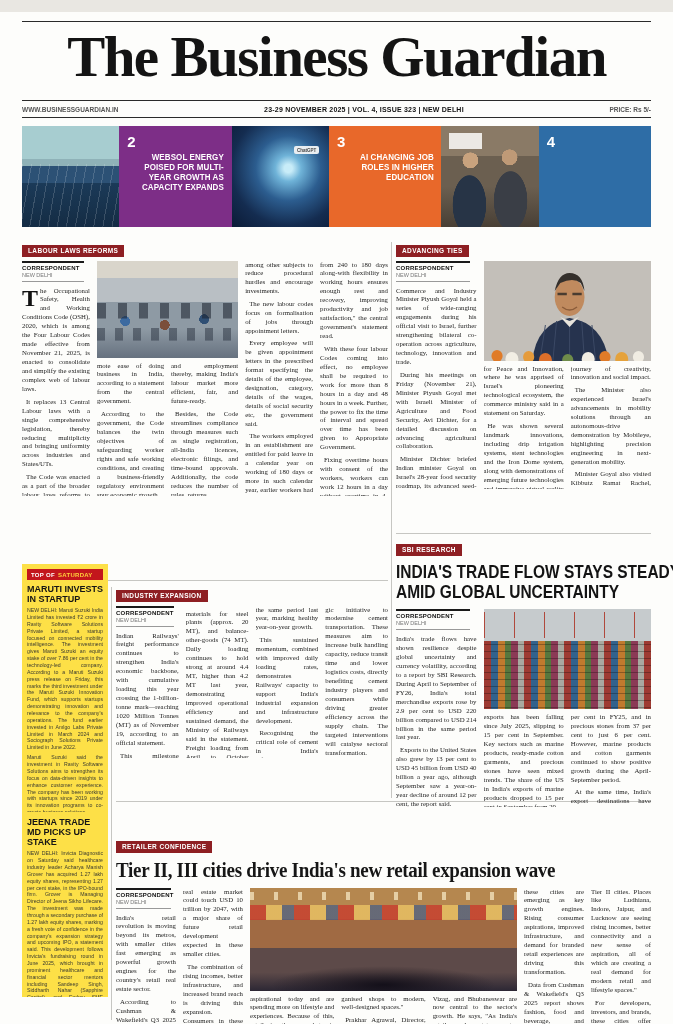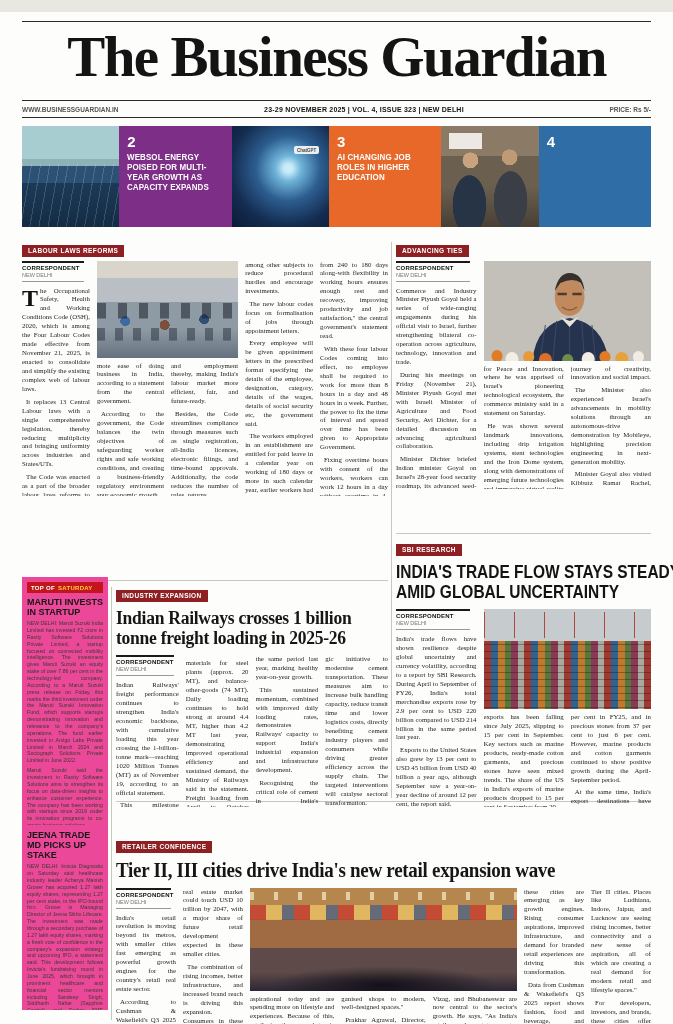--- a/index.html
+++ b/index.html
@@ -12,21 +12,21 @@
     display:flex;align-items:center;justify-content:space-between;font:700 6.5px "Liberation Sans",sans-serif;color:#555;}
   .infobar .issue{color:#111;font-size:7px;letter-spacing:.2px;}
   
   .teasers{position:absolute;left:22px;top:114px;width:629px;height:101px;display:flex;}
   .t-cell{flex:1;position:relative;overflow:hidden;}
   .t-box{color:#fff;padding:7px 7px 0 8px;box-sizing:border-box;}
   .t-box.purple{background:#7d2e87;}
   .t-box.orange{background:#e8682a;}
   .t-box.blue{background:#2e6da6;}
   .t-num{font:800 15px "Liberation Sans",sans-serif;margin-bottom:3px;}
-  .t-title{font:700 8.6px/1.15 "Liberation Sans",sans-serif;letter-spacing:.1px;}
+  .t-title{font:700 8.6px/1.15 "Liberation Sans",sans-serif;letter-spacing:.1px;text-align:right;}
   .t-title span{display:block;transform:scaleX(.93);transform-origin:0 0;width:107%;}
   
   .ph-solar{background:
     repeating-linear-gradient(100deg, rgba(255,255,255,.16) 0 1px, transparent 1px 9px) 0 100%/100% 62% no-repeat,
     linear-gradient(180deg,#a7cdd0 0 33%,#8fb2b8 33% 40%,#2c5175 40% 56%,#1b3a58 56%,#142c44 100%);}
   .ph-ai{background:radial-gradient(circle at 58% 42%, #c8ecf8 0 5%, #6fb3d8 16%, #2c5d8f 40%, #142c50 70%, #0b1b36 100%);}
   .chip{position:absolute;top:20%;right:10%;background:#e9eef1;color:#444;font:700 4.5px "Liberation Sans",sans-serif;padding:1.5px 3px;border-radius:2px;}
   .ph-traders{background:
     radial-gradient(circle 8px at 30% 34%, #c9a37e 97%, transparent),
     radial-gradient(ellipse 17px 30px at 29% 78%, #273446 97%, transparent),
@@ -73,21 +73,21 @@
     repeating-linear-gradient(180deg, rgba(0,0,0,.28) 0 1px, rgba(0,0,0,0) 1px 7px),
     repeating-linear-gradient(90deg,#9e3a32 0 7px,#33628c 7px 14px,#c07a2e 14px 21px,#57773e 21px 27px,#8b3a56 27px 34px,#a9a9a0 34px 40px);}
   .ph-market{height:103px;background:
     radial-gradient(ellipse 60% 26% at 50% 94%, rgba(15,12,22,.9), rgba(15,12,22,0) 70%),
     repeating-linear-gradient(90deg, rgba(200,60,45,.8) 0 16px, rgba(235,195,100,.8) 16px 32px, rgba(60,90,140,.65) 32px 44px) 0 20%/100% 15% no-repeat,
     repeating-linear-gradient(90deg, rgba(255,244,210,.65) 0 4px, transparent 4px 24px) 0 5%/100% 8% no-repeat,
     linear-gradient(180deg,#b5874f 0 30%,#a06a43 30% 58%,#5d4a49 58% 82%,#2c2734 100%);}
   .ph-goyal{height:100px;} .ph-train{height:64px;}
   .ph-goyal svg,.ph-train svg{display:block;width:100%;height:100%;}
   
-  .sidebar{position:absolute;left:22px;top:565px;width:86px;height:433px;background:#ec4899;box-sizing:border-box;padding:5px 5px 4px;overflow:hidden;}
+  .sidebar{position:absolute;left:22px;top:552px;width:86px;height:433px;background:#fde047;box-sizing:border-box;padding:5px 5px 4px;overflow:hidden;}
   .brief{overflow:hidden;}
   .brief-bar{background:#c3161c;height:11px;display:flex;align-items:center;padding:0 4px;gap:3px;margin-bottom:4px;}
   .brief-bar .w{font:800 6px "Liberation Sans",sans-serif;color:#fff;letter-spacing:.3px;}
   .brief-bar .y{font:800 6px "Liberation Sans",sans-serif;color:#ffd23c;letter-spacing:.3px;}
   .brief-head{font:800 9px/1.12 "Liberation Sans",sans-serif;color:#151515;margin:0 0 3px;}
   .brief-body p{font:5.2px/1.32 "Liberation Sans",sans-serif;text-align:justify;color:#3c3c30;margin:0 0 3px;}
   .brief1{height:243px;} .brief2{margin-top:5px;}
   
   .vr,.hr{position:absolute;background:#c6c6c2;}
   .vr{width:1px;} .hr{height:1px;}
@@ -262,24 +262,20 @@
               <p>per cent in FY25, and in precious stones from 37 per cent to just 6 per cent. However, marine products and cotton garments continued to show positive growth during the April-September period.</p>
               <p>At the same time, India's export destinations have become more diverse.</p>
             </div>
         </div>
       </div>
     </div>
   </article>
 
   <article class="story" style="left:116px;top:572px;width:272px;height:214px;">
     <span class="tag">INDUSTRY EXPANSION</span>
-    <h2 class="head-serif">
-      <span class="cond95">Indian Railways crosses 1 billion</span>
-      <span class="cond95">tonne freight loading in 2025-26</span>
-    </h2>
     <div class="cols" style="height:152px;">
       <div class="col">
         <div class="byline">
           <div class="who">CORRESPONDENT</div>
           <div class="where">NEW DELHI</div>
         </div>
         <div class="paras">
             <p>Indian Railways' freight performance continues to strengthen India's economic backbone, with cumulative loading this year crossing the 1-billion-tonne mark—reaching 1020 Million Tonnes (MT) as of November 19, according to an official statement.</p>
             <p>This milestone reflects broad-based support from key sectors: coal remains the largest contributor at 505 MT, followed by iron ore (115 MT), cement (92 MT), container traffic (59 MT), pig iron and finished steel (47 MT), fertilisers (42 MT), mineral oil (32 MT), foodgrains (30 MT), raw</p>
           </div>

